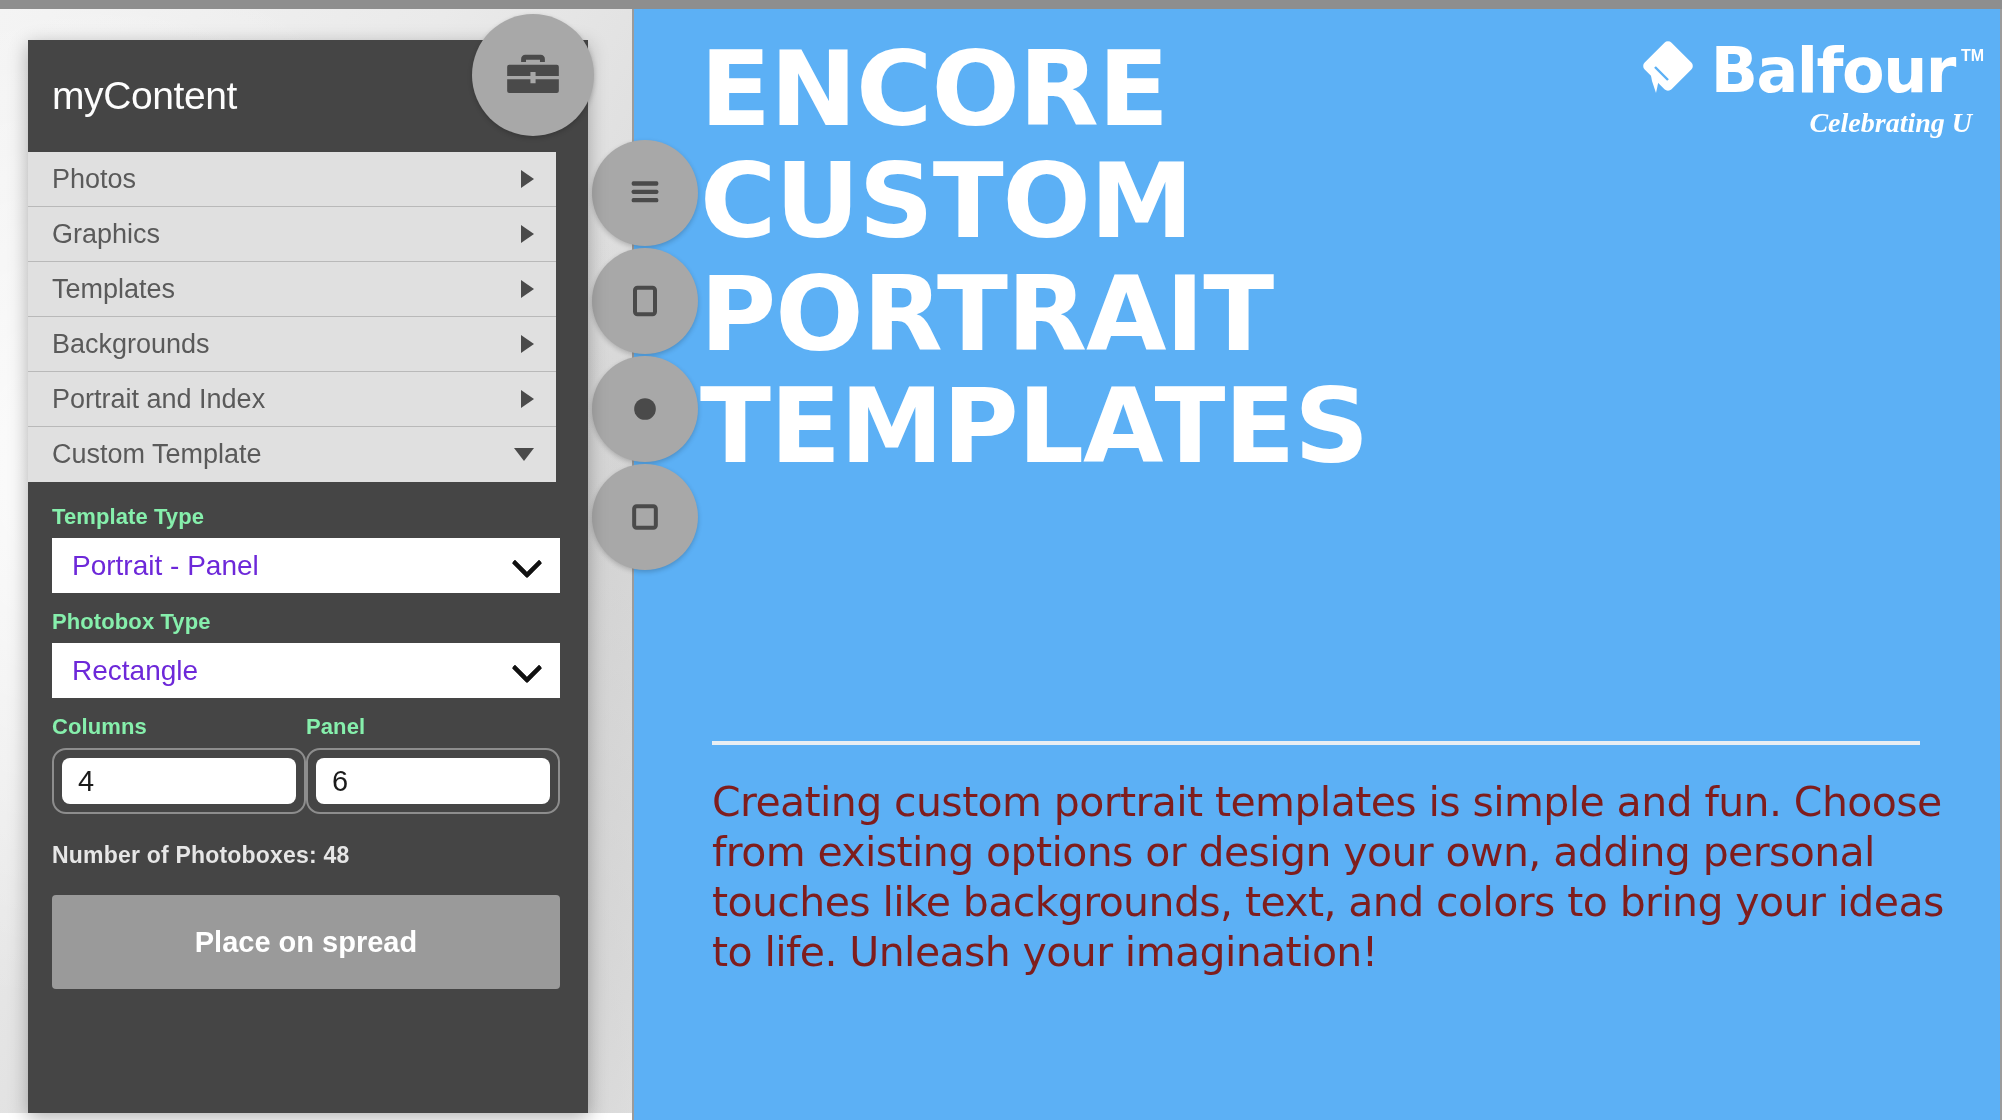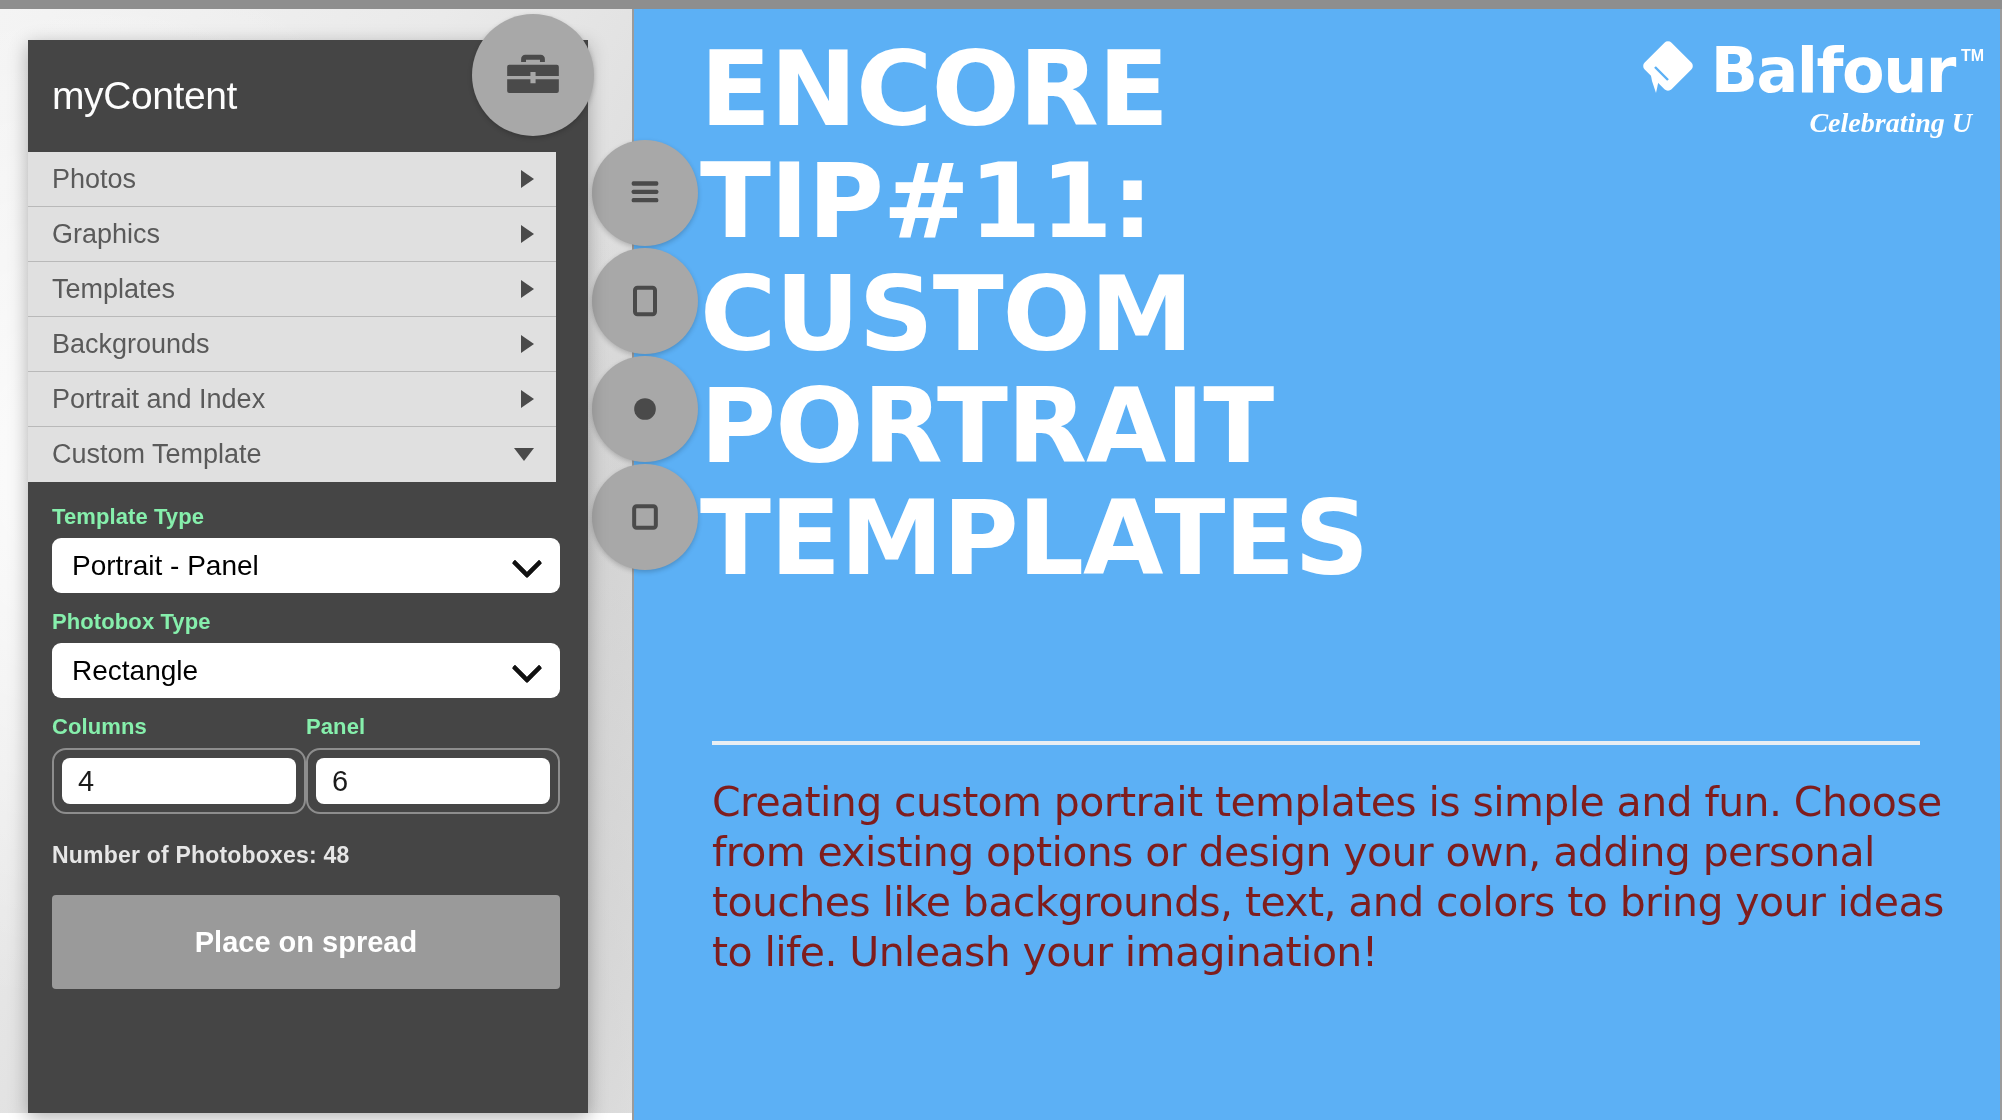--- a/index.html
+++ b/index.html
@@ -82,23 +82,23 @@
   }
 
   
   .form { padding: 22px 28px 0 24px; }
   .field-label {
     color: #86efac; font-size: 22px; font-weight: 700;
     margin-bottom: 8px; letter-spacing: .1px;
   }
   .select-box {
     position: relative;
-    height: 55px; background: #ffffff; border-radius: 9px;
+    height: 55px; background: #ffffff; border-radius: 0;
     display: flex; align-items: center; padding: 0 20px;
-    color: #000000; font-size: 28px;
+    color: #6d28d9; font-size: 28px;
     margin-bottom: 16px;
   }
   .select-chevron {
     position: absolute; right: 22px; top: 50%;
     width: 22px; height: 22px; margin-top: -14px;
     border-right: 5px solid #111; border-bottom: 5px solid #111;
     transform: rotate(45deg); border-radius: 2px;
   }
 
   .two-col { display: flex; margin-top: 4px; }
@@ -328,21 +328,20 @@
           </svg>
         </span>
         <span class="logo-word">Balfour</span>
         <span class="logo-tm">TM</span>
       </div>
       <div class="logo-tag">Celebrating U</div>
     </div>
 
     <div class="headline">
       <span class="ln">ENCORE</span>
-      <span class="ln">TIP#11:</span>
       <span class="ln">CUSTOM</span>
       <span class="ln">PORTRAIT</span>
       <span class="ln">TEMPLATES</span>
     </div>
 
     <div class="rule"></div>
 
     <div class="body-copy">Creating custom portrait templates is simple and fun. Choose from existing options or design your own, adding personal touches like backgrounds, text, and colors to bring your ideas to life. Unleash your imagination!</div>
 
   </div>

